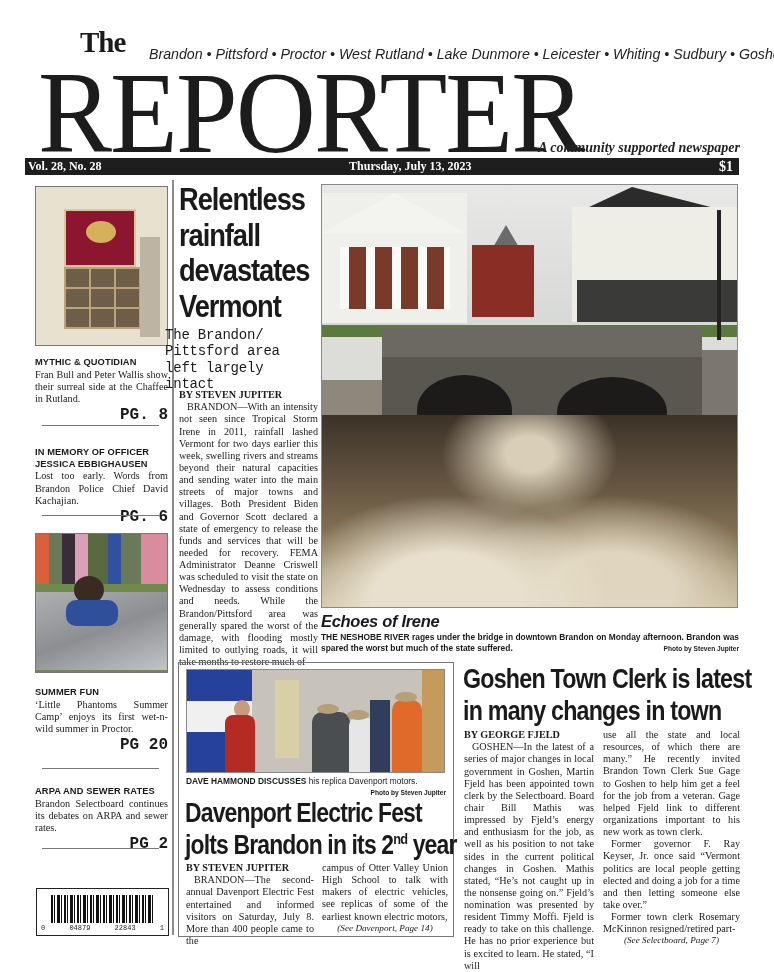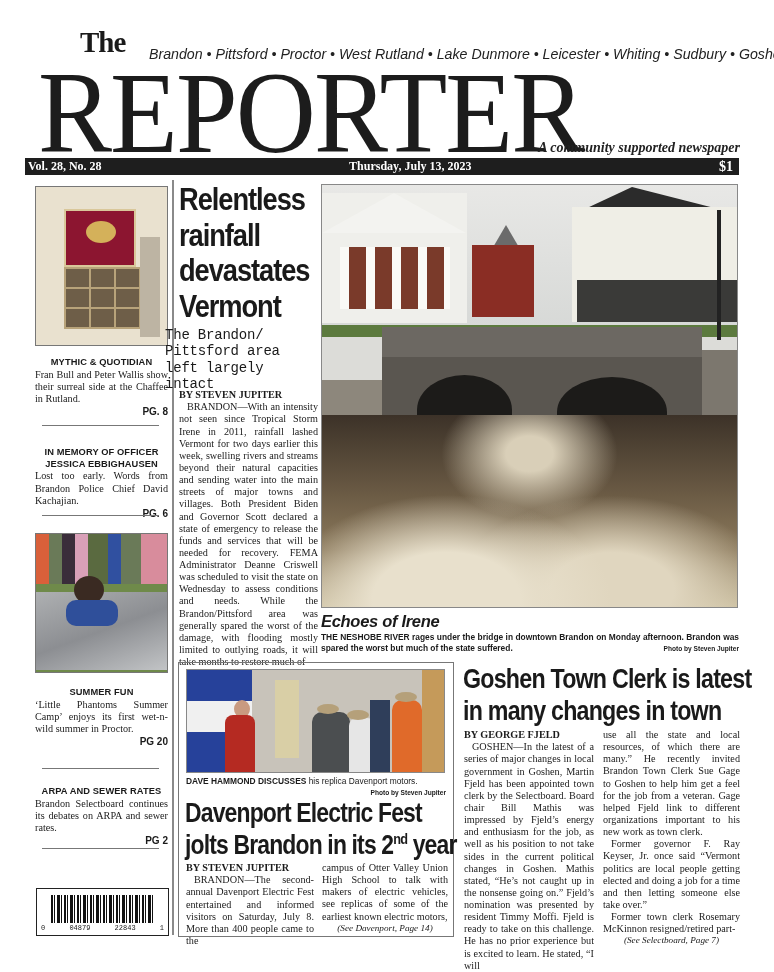--- a/index.html
+++ b/index.html
@@ -13,23 +13,23 @@
   .mast-towns { left: 149px; top: 46px; font-family: "Liberation Sans", sans-serif; font-style: italic; font-size: 14.2px; color: #222; white-space: nowrap; }
   .mast-title { left: 38px; top: 56px; font-family: "Liberation Serif", serif; font-size: 118px; line-height: 1; letter-spacing: -2px; transform: scaleX(0.94) scaleY(0.98); transform-origin: left top; color: #1c1c1c; }
   .mast-tagline { right: 34px; top: 140px; font-family: "Liberation Serif", serif; font-style: italic; font-weight: bold; font-size: 14px; color: #222; }
   .dateline { left: 25px; top: 158px; width: 714px; height: 17px; background: #1e1e1e; color: #fff; font-family: "Liberation Serif", serif; font-weight: bold; font-size: 12px; display: flex; align-items: center; justify-content: space-between; padding: 0 6px 0 3px; }
   .dateline .price { font-size: 14px; }
 
   
   .sidebar-rule { left: 172px; top: 180px; width: 2px; height: 755px; background: #8a8a8a; }
   .teaser-photo { border: 1px solid #777; overflow: hidden; }
   .teaser { left: 35px; width: 133px; text-align: justify; }
-  .teaser .t-head { font-family: "Liberation Sans", sans-serif; font-weight: bold; font-size: 9.3px; text-align: center; line-height: 1.25; letter-spacing: 0.1px; }
+  .teaser .t-head { font-family: "Liberation Sans", sans-serif; font-weight: bold; font-size: 9.3px; text-align: left; line-height: 1.25; letter-spacing: 0.1px; }
   .teaser .t-body { font-size: 10.2px; line-height: 1.22; }
-  .teaser .t-page { font-family: Liberation Sans, sans-serif; font-weight: bold; font-size: 10px; text-align: right; line-height: 1.2; }
+  .teaser .t-page { font-family: Liberation Mono, monospace; font-weight: bold; font-size: 16px; text-align: right; line-height: 1.2; }
   .teaser-divider { left: 42px; width: 117px; height: 1px; background: #777; }
 
   .barcode { left: 36px; top: 888px; width: 133px; height: 48px; border: 1px solid #222; background: #fff; }
   .barcode .bars { position: absolute; left: 14px; top: 6px; width: 104px; height: 28px;
     background: repeating-linear-gradient(90deg, #111 0 2px, #fff 2px 3px, #111 3px 4px, #fff 4px 6px, #111 6px 9px, #fff 9px 10px, #111 10px 11px, #fff 11px 13px); }
   .barcode .digits { position: absolute; left: 4px; right: 4px; bottom: 3px; font-family: "Liberation Mono", monospace; font-size: 7px; display: flex; justify-content: space-between; color: #222; }
 
   
   .lead-headline { left: 179px; top: 182px; width: 138px; font-family: "Liberation Sans", sans-serif; font-weight: bold; font-size: 31px; line-height: 1.15; letter-spacing: -1.2px; transform: scaleX(0.88); transform-origin: left top; white-space: nowrap; }
   .lead-deck { left: 165px; top: 327px; width: 140px; font-family: Liberation Mono, monospace; font-size: 14px; line-height: 1.17; letter-spacing: -0.2px; }

